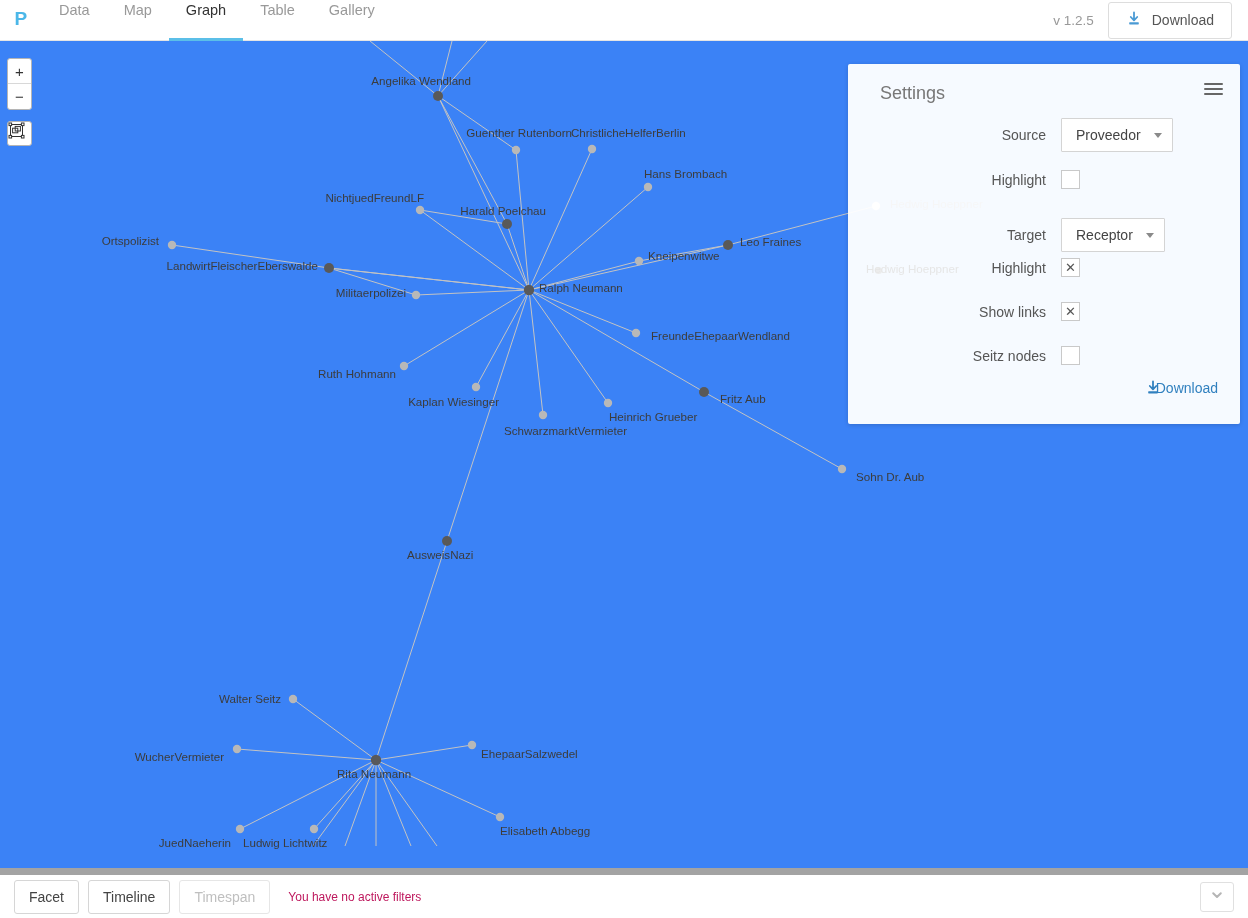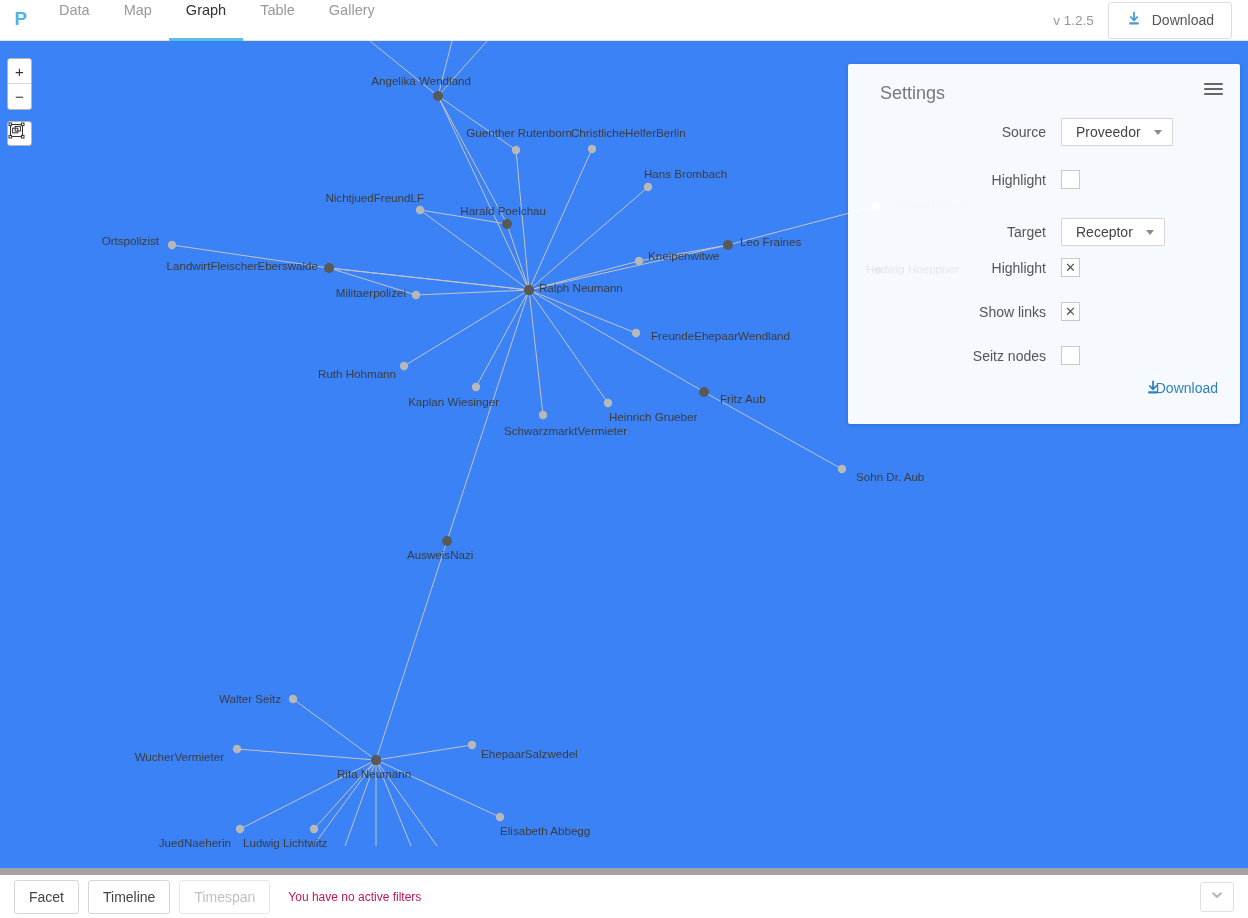--- a/index.html
+++ b/index.html
@@ -105,21 +105,21 @@
   .srow {
     position: absolute; display: flex; align-items: center;
     left: 0; width: 392px; margin-left: 48px;
   }
   .slabel {
     width: 165px; text-align: right; padding-right: 15px;
     font-size: 14px; color: #555555;
   }
   .sselect {
     border: 1px solid #d4d4d4; background: #ffffff;
-    height: 28px; display: flex; align-items: center;
+    height: 34px; display: flex; align-items: center;
     padding: 0 10px 0 14px; gap: 13px; cursor: pointer;
     font-size: 14px; color: #444444; border-radius: 1px;
   }
   .caret {
     width: 0; height: 0;
     border-left: 4.5px solid transparent;
     border-right: 4.5px solid transparent;
     border-top: 5px solid #8a8a8a;
   }
   .scheck {

